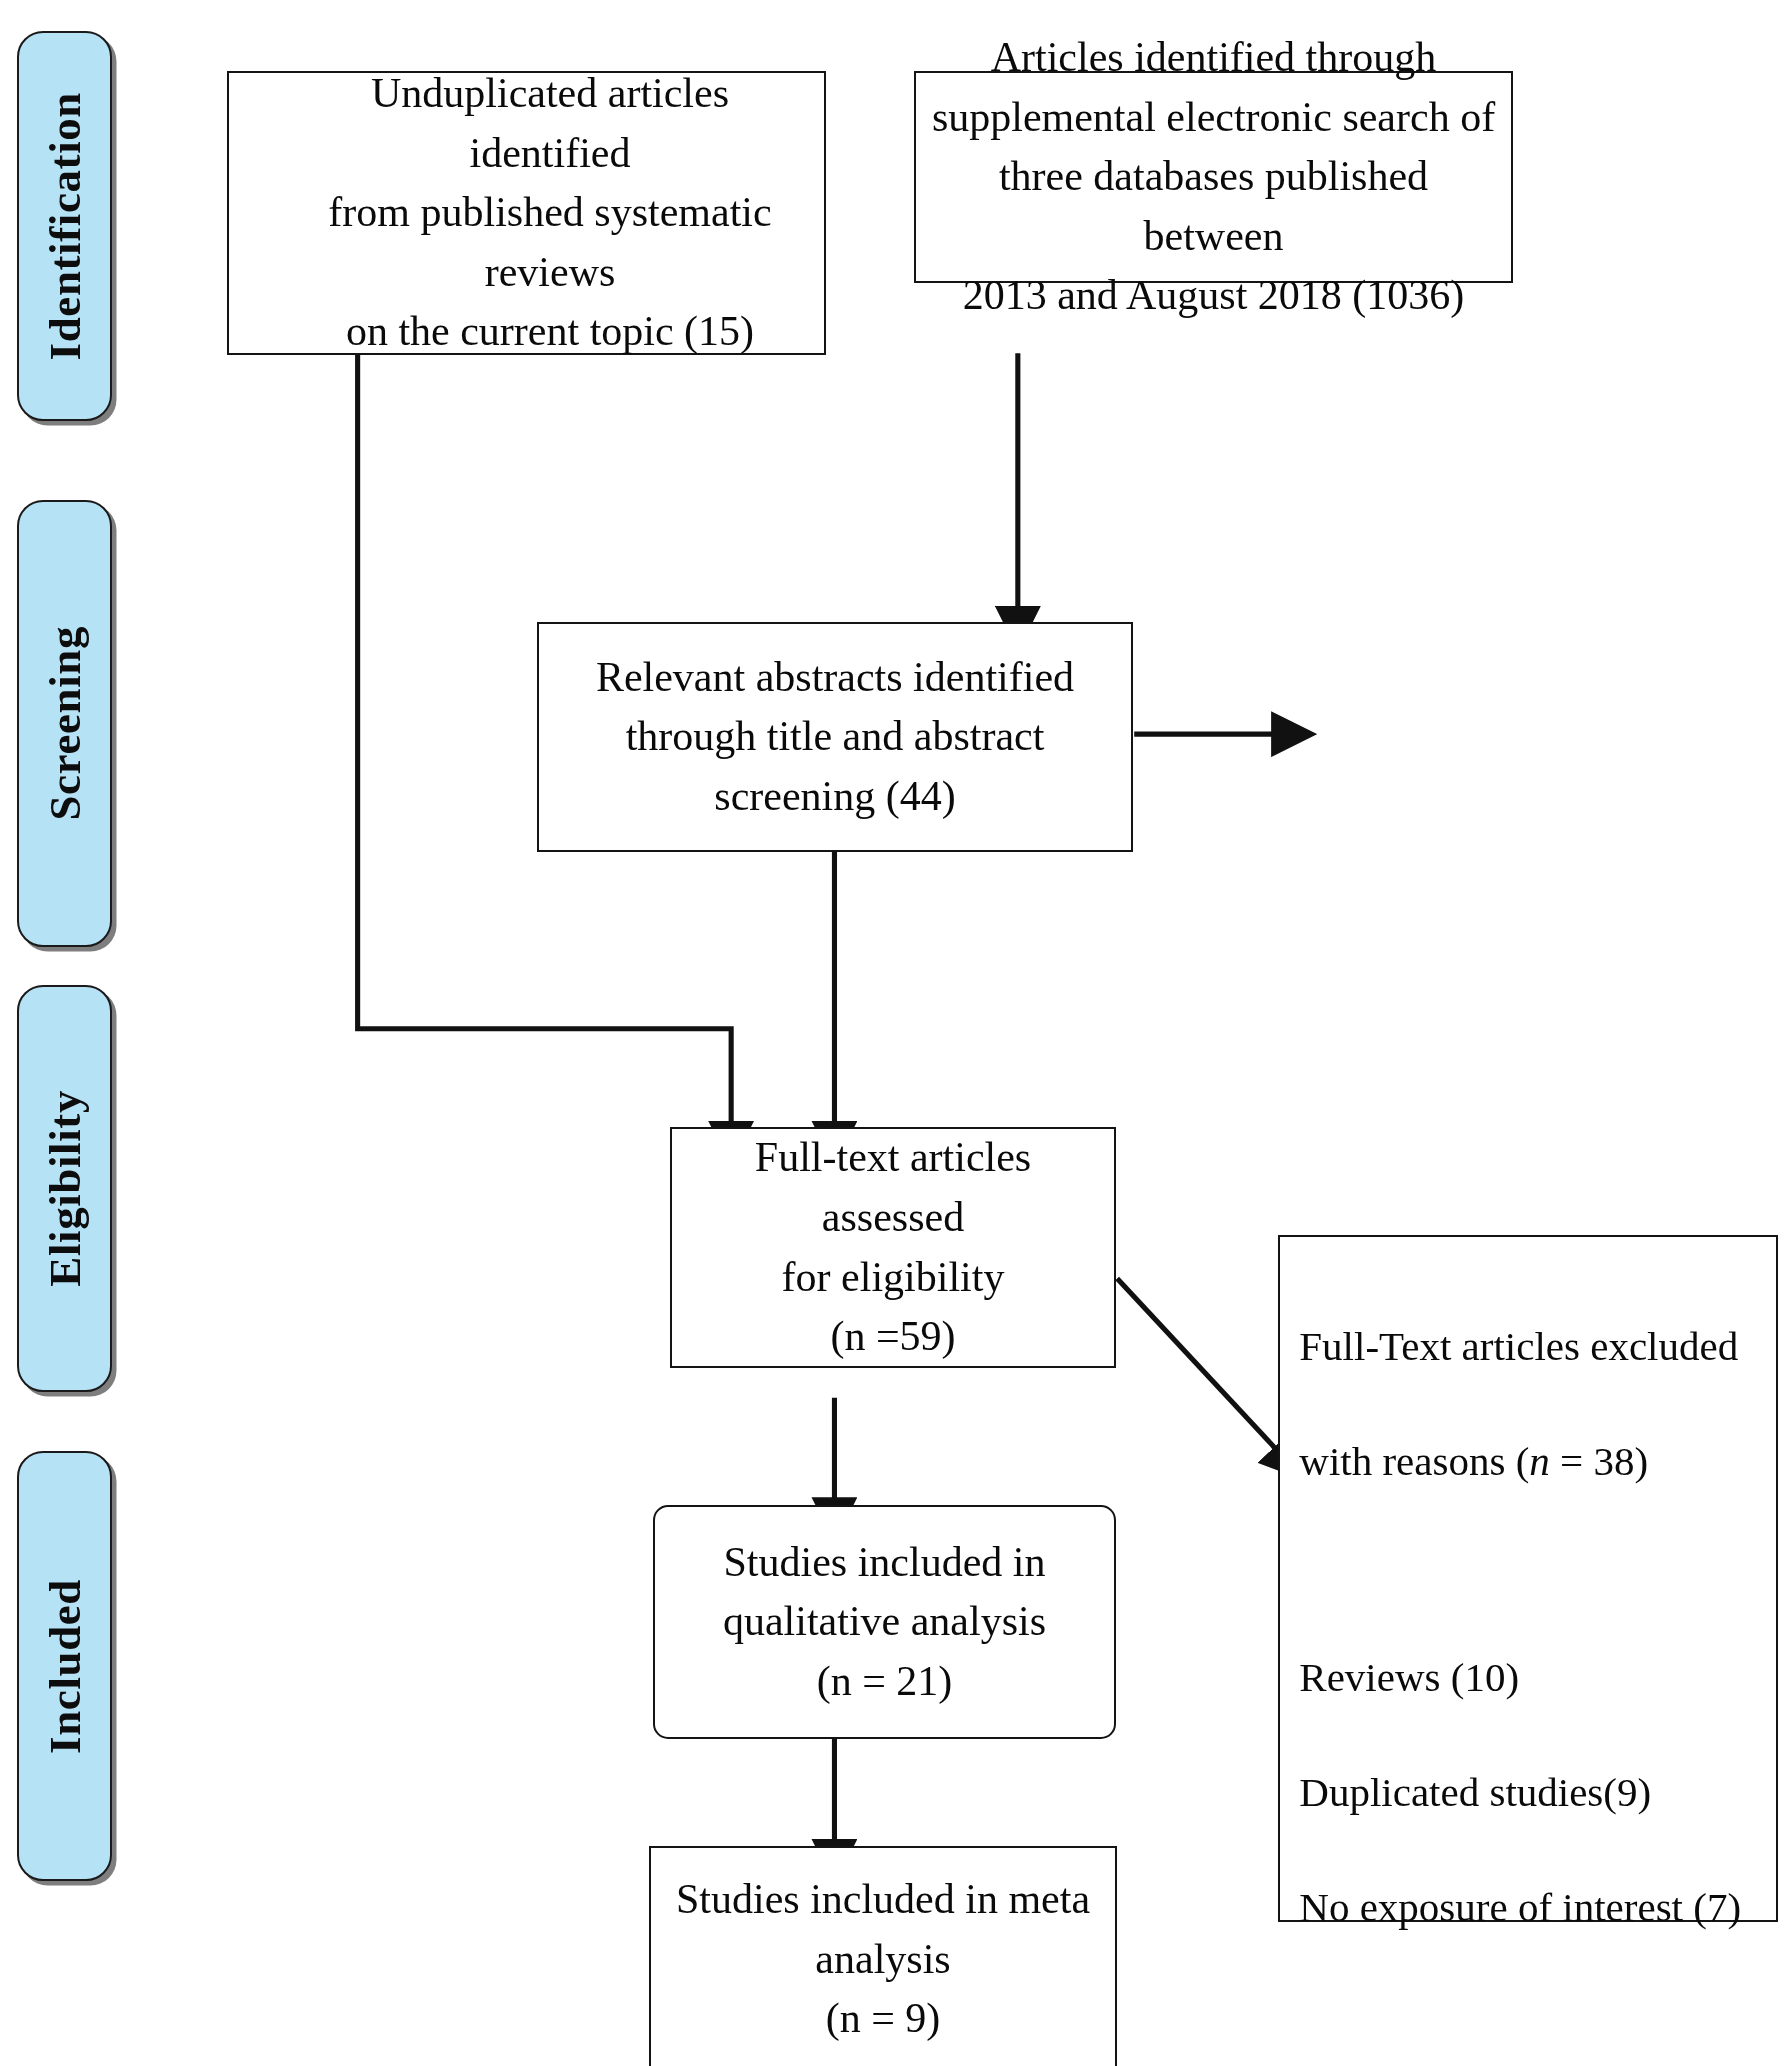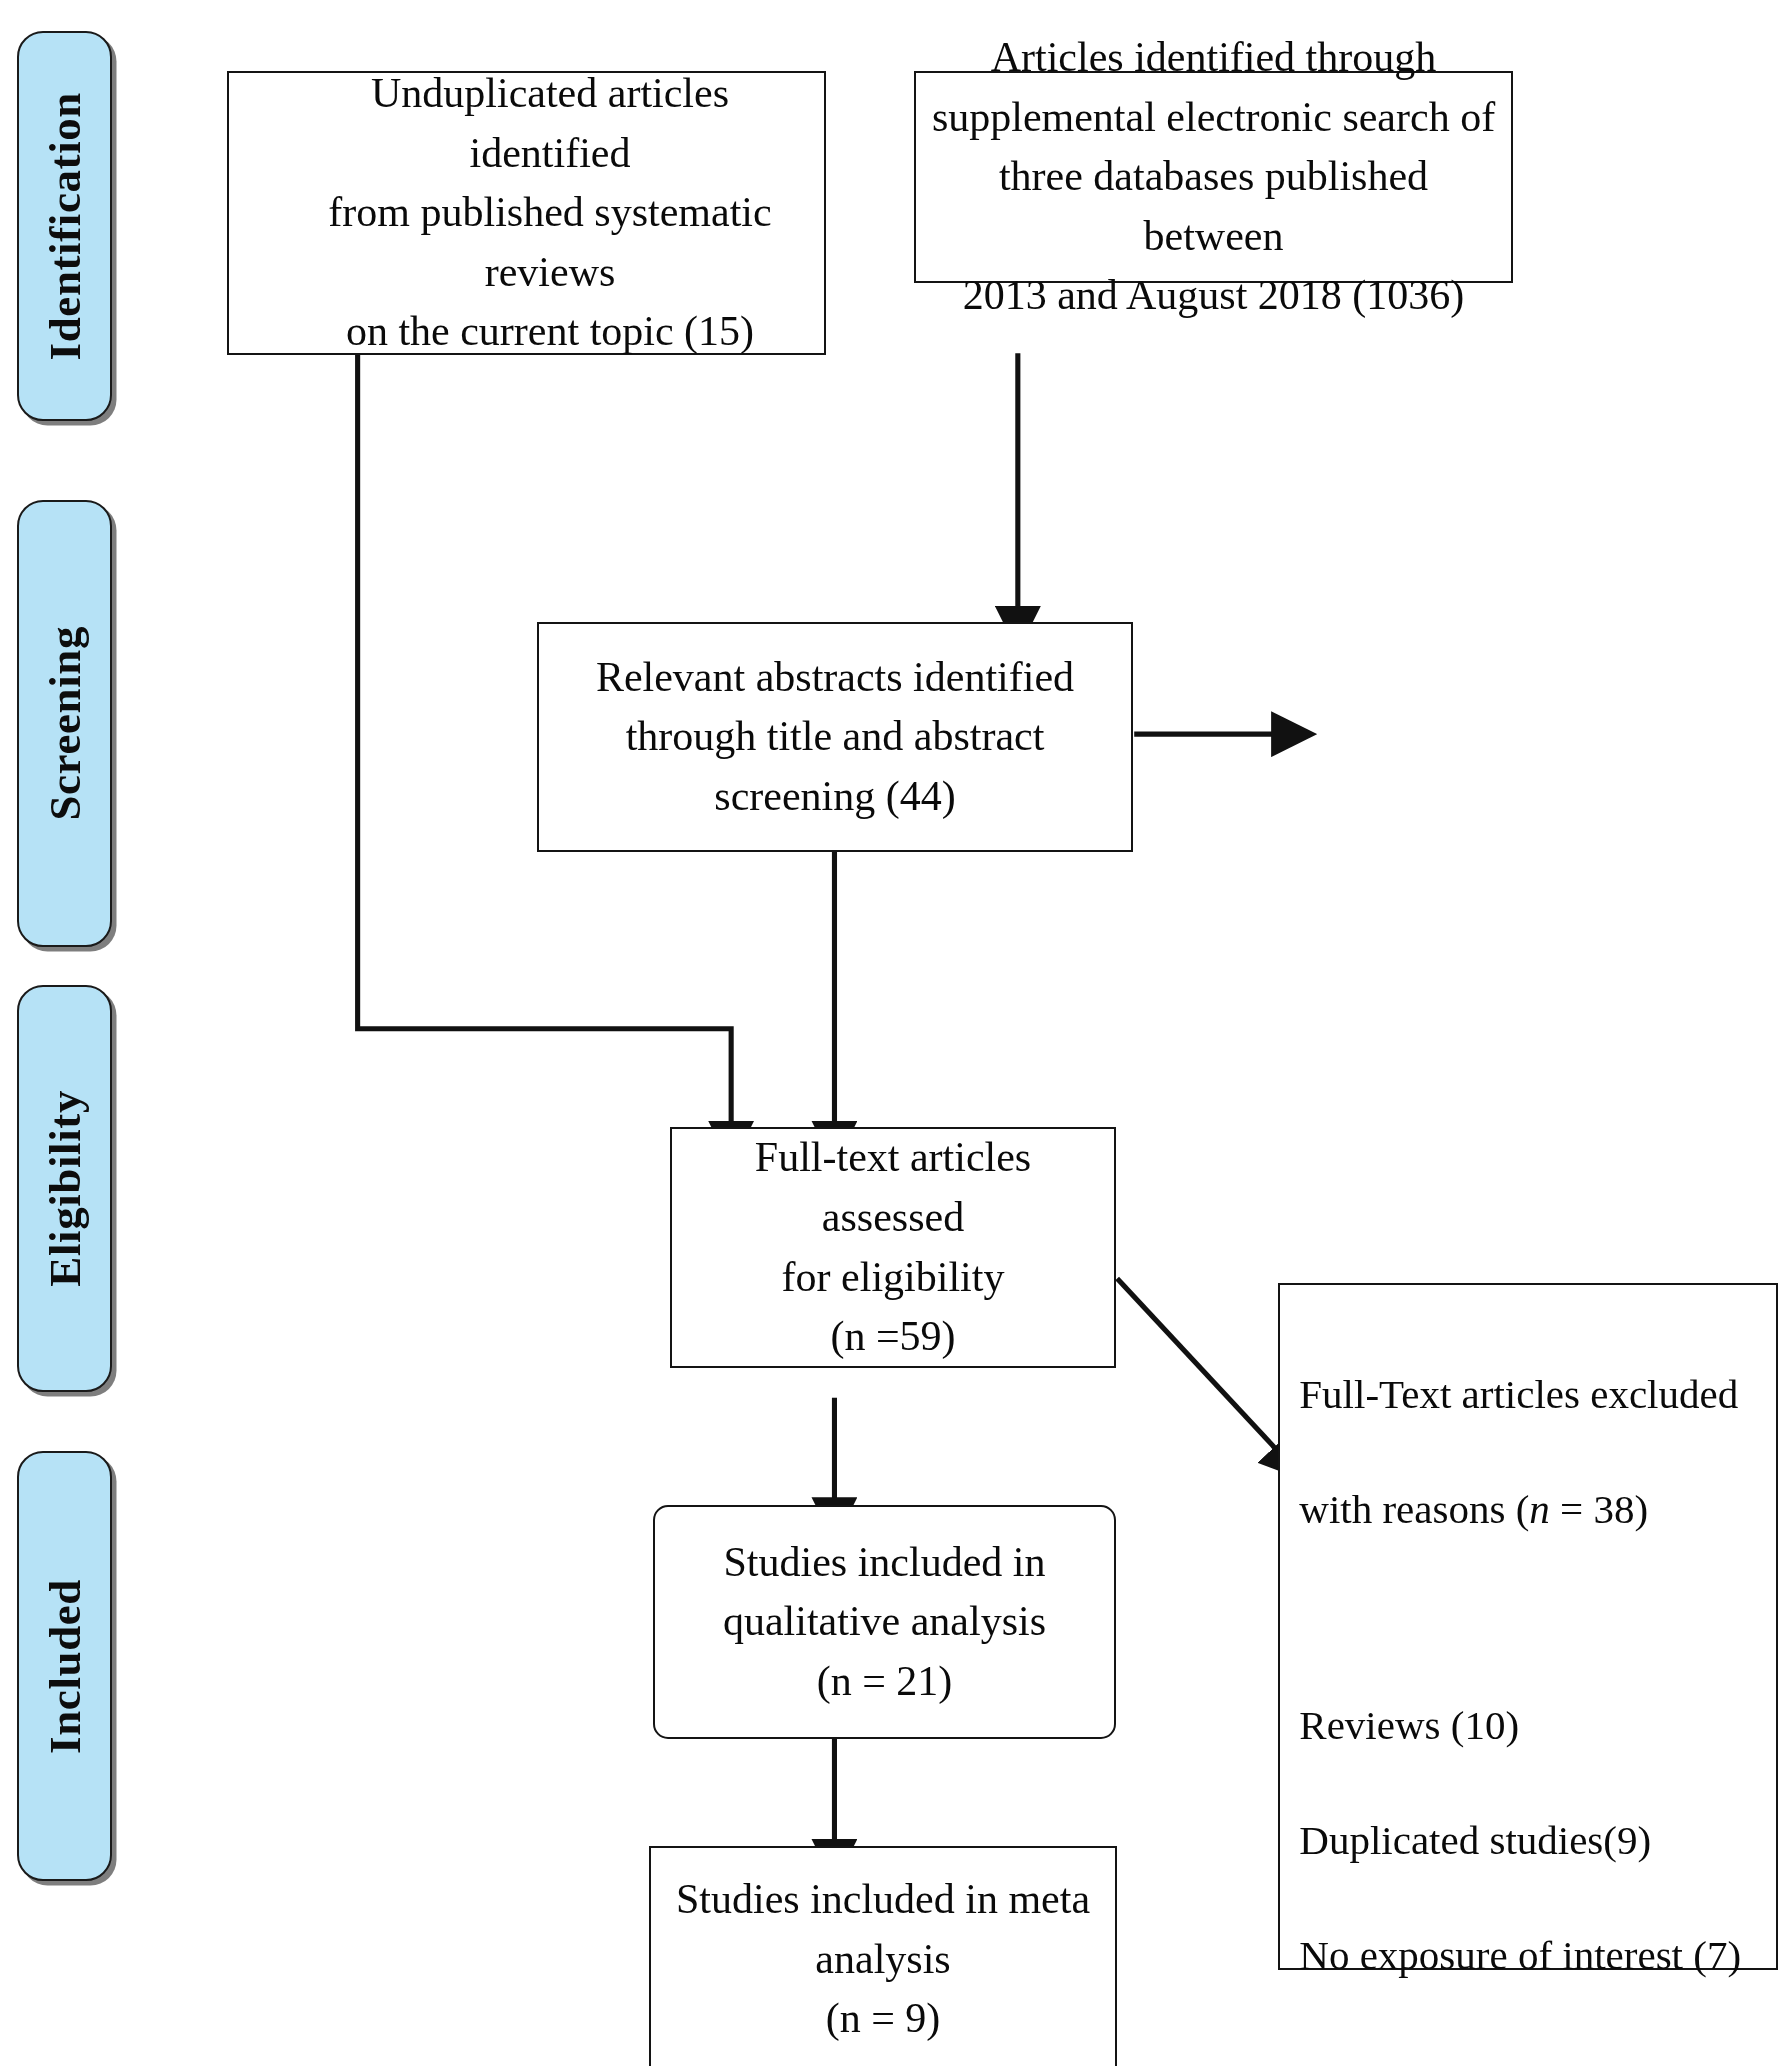--- a/index.html
+++ b/index.html
@@ -39,21 +39,21 @@
     text-align:center;
   }
   .box .btext{
     font-family:"Liberation Serif",serif;
     font-size:42px;
     line-height:1.42;
     color:#0a0a0a;
     padding:0 14.8px;
     white-space:pre-line;
   }
-  .box.left-align{align-items:flex-start;justify-content:flex-start;text-align:left;margin-top:48px;}
+  .box.left-align{align-items:flex-start;justify-content:flex-start;text-align:left;}
   .box.left-align .btext{
     text-align:left;
     padding:24px 14.8px 0 19.3px;
     font-size:41px;
     line-height:1.40;
   }
   .ital{font-style:italic;}
 
   
   svg#wires{position:absolute;left:0;top:0;width:1791px;height:2066px;pointer-events:none;}

